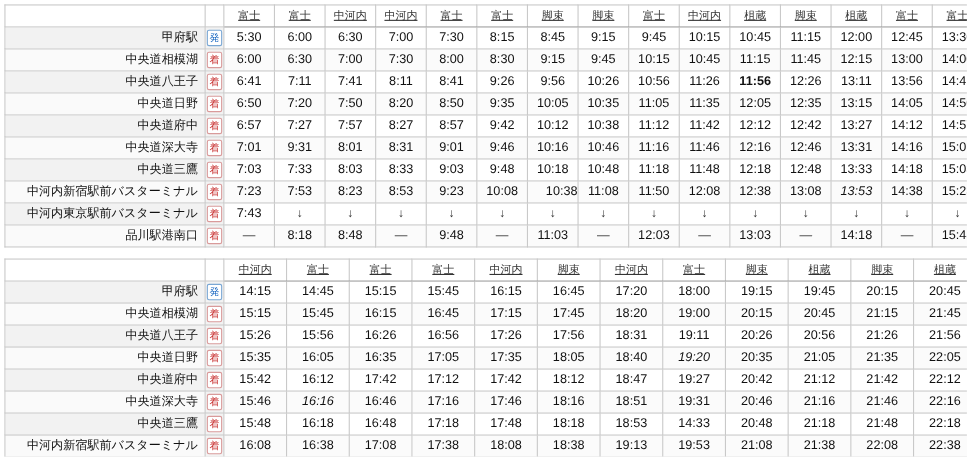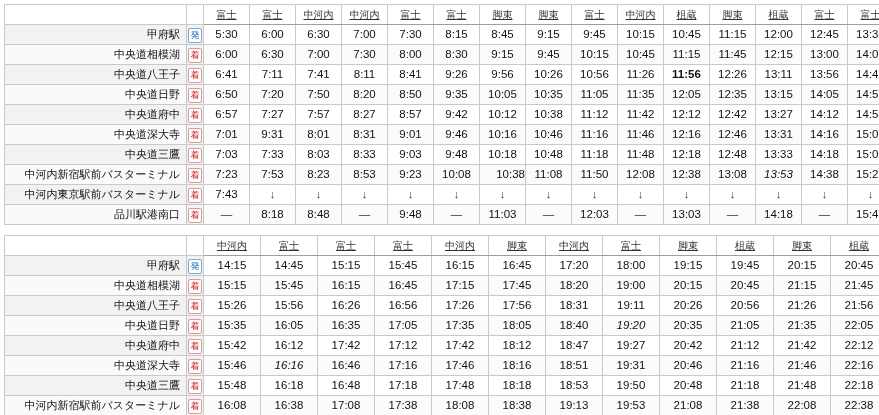--- a/index.html
+++ b/index.html
@@ -413,21 +413,21 @@
           <tr>
             <td class="stn">中央道三鷹</td>
             <td class="mk arr"><span class="badge">着</span></td>
             <td class="t" style="width: 56px;">15:48</td>
             <td class="t" style="width: 56px;">16:18</td>
             <td class="t" style="width: 56px;">16:48</td>
             <td class="t" style="width: 56px;">17:18</td>
             <td class="t" style="width: 56px;">17:48</td>
             <td class="t" style="width: 56px;">18:18</td>
             <td class="t" style="width: 56px;">18:53</td>
-            <td class="t" style="width: 56px;">19:50</td>
+            <td class="t" style="width: 56px;">14:33</td>
             <td class="t" style="width: 56px;">20:48</td>
             <td class="t" style="width: 56px;">21:18</td>
             <td class="t" style="width: 56px;">21:48</td>
             <td class="t" style="width: 56px;">22:18</td>
           </tr>
           <tr class="alt">
             <td class="stn">中河内新宿駅前バスターミナル</td>
             <td class="mk arr"><span class="badge">着</span></td>
             <td class="t" style="width: 56px;">16:08</td>
             <td class="t" style="width: 56px;">16:38</td>

